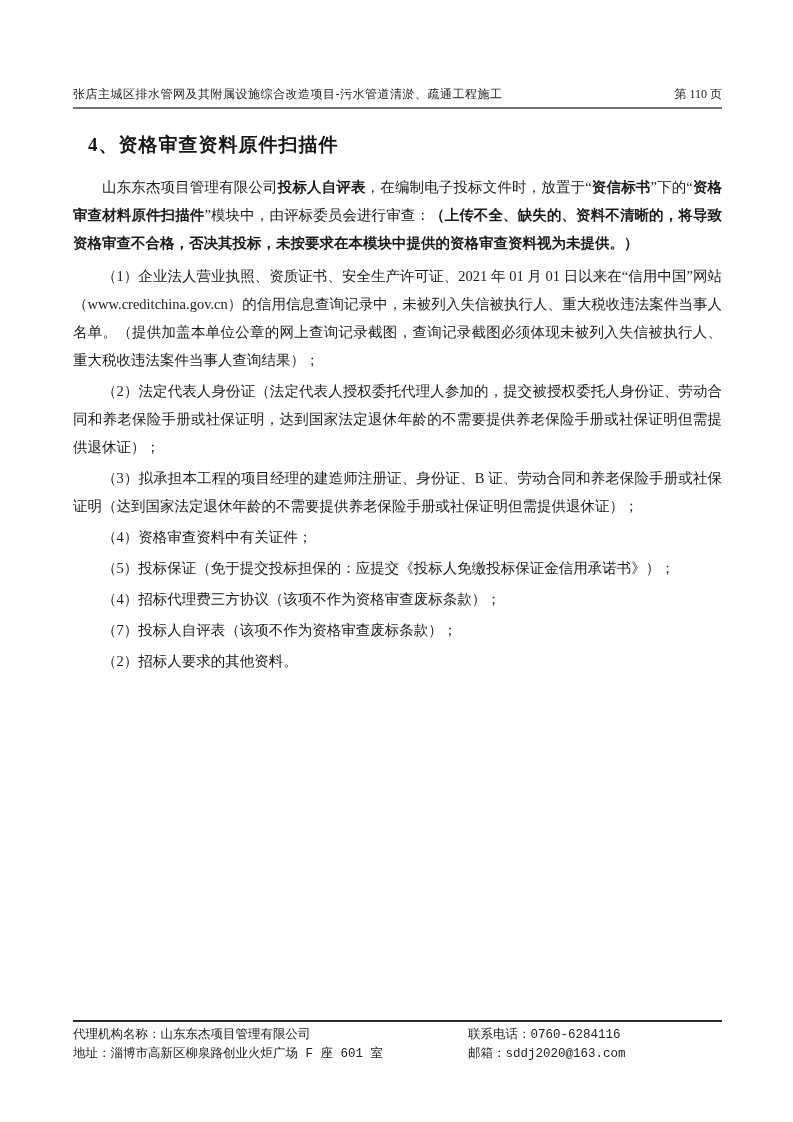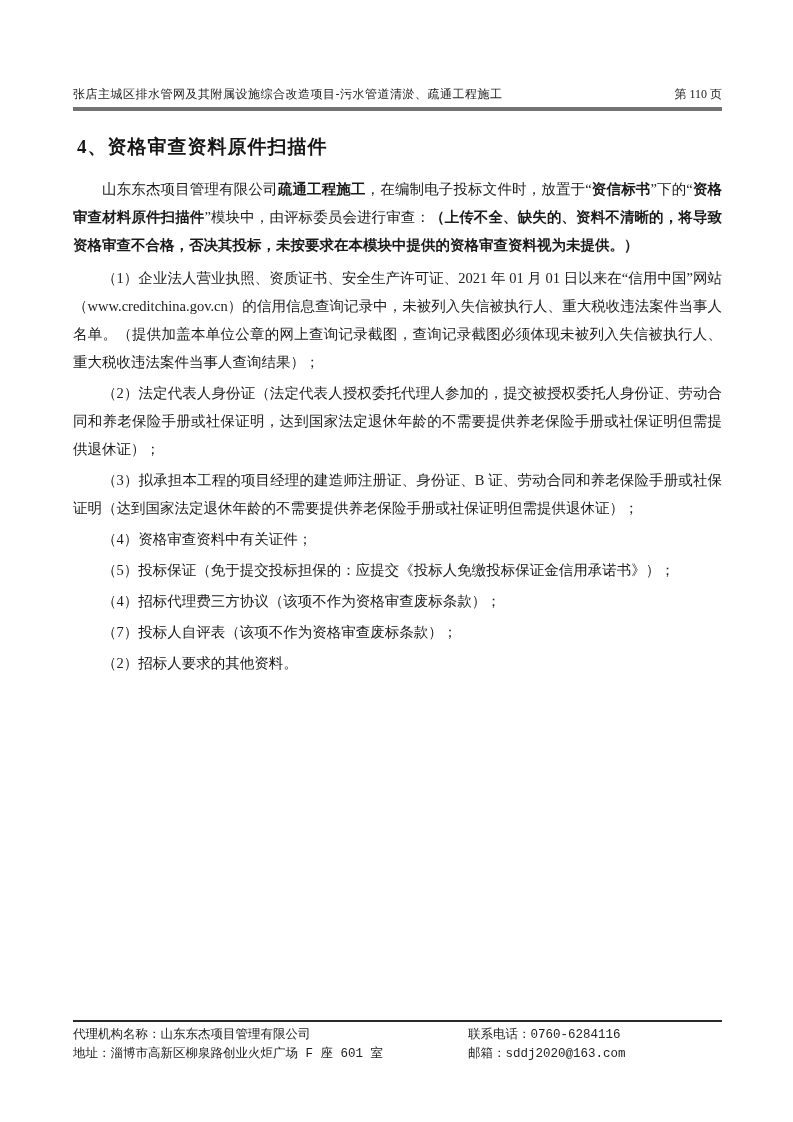--- a/index.html
+++ b/index.html
@@ -20,31 +20,31 @@
     display: flex;
     flex-direction: column;
     overflow: hidden;
   }
   
   .hdr {
     padding-top: 47px;
     display: flex;
     justify-content: space-between;
     align-items: flex-end;
-    border-bottom: 4px solid #737373;
+    border-bottom: 2px solid #737373;
     padding-bottom: 5px;
     font-size: 12px;
     line-height: 15px;
     color: #222;
   }
   .hdr .proj { letter-spacing: 0.5px; }
   .hdr .pageno { white-space: nowrap; padding-left: 20px; margin-top: 40px; }
   
   .sec-title {
-    margin: 23px 0 0 4px;
+    margin: 23px 0 0 15px;
     font-size: 19px;
     font-weight: bold;
     color: #161616;
     letter-spacing: 1px;
   }
   
   .body-text {
     margin-top: 15px;
     font-size: 14.5px;
     line-height: 28px;
@@ -80,21 +80,21 @@
 <div class="page">
 
   <div class="hdr">
     <span class="proj">张店主城区排水管网及其附属设施综合改造项目-污水管道清淤、疏通工程施工</span>
     <span class="pageno">第 110 页</span>
   </div>
 
   <h1 class="sec-title">4、资格审查资料原件扫描件</h1>
 
   <div class="body-text">
-    <p class="intro"><span>山东东杰项目管理有限公司</span><span class="b">疏通工程施工</span><span>，在编制电子投标文件时，放置于“</span><span class="b">资信标书</span><span>”下的“</span><span class="b">资格审查材料原件扫描件</span><span>”模块中，由评标委员会进行审查：</span><span class="b">（上传不全、缺失的、资料不清晰的，将导致资格审查不合格，否决其投标，未按要求在本模块中提供的资格审查资料视为未提供。）</span></p>
+    <p class="intro"><span>山东东杰项目管理有限公司</span><span class="b">投标人自评表</span><span>，在编制电子投标文件时，放置于“</span><span class="b">资信标书</span><span>”下的“</span><span class="b">资格审查材料原件扫描件</span><span>”模块中，由评标委员会进行审查：</span><span class="b">（上传不全、缺失的、资料不清晰的，将导致资格审查不合格，否决其投标，未按要求在本模块中提供的资格审查资料视为未提供。）</span></p>
 
     <p>（1）企业法人营业执照、资质证书、安全生产许可证、2021 年 01 月 01 日以来在“信用中国”网站（www.creditchina.gov.cn）的信用信息查询记录中，未被列入失信被执行人、重大税收违法案件当事人名单。（提供加盖本单位公章的网上查询记录截图，查询记录截图必须体现未被列入失信被执行人、重大税收违法案件当事人查询结果）；</p>
     <p>（2）法定代表人身份证（法定代表人授权委托代理人参加的，提交被授权委托人身份证、劳动合同和养老保险手册或社保证明，达到国家法定退休年龄的不需要提供养老保险手册或社保证明但需提供退休证）；</p>
     <p>（3）拟承担本工程的项目经理的建造师注册证、身份证、B 证、劳动合同和养老保险手册或社保证明（达到国家法定退休年龄的不需要提供养老保险手册或社保证明但需提供退休证）；</p>
     <p>（4）资格审查资料中有关证件；</p>
     <p>（5）投标保证（免于提交投标担保的：应提交《投标人免缴投标保证金信用承诺书》）；</p>
     <p>（4）招标代理费三方协议（该项不作为资格审查废标条款）；</p>
     <p>（7）投标人自评表（该项不作为资格审查废标条款）；</p>
     <p>（2）招标人要求的其他资料。</p>
   </div>

